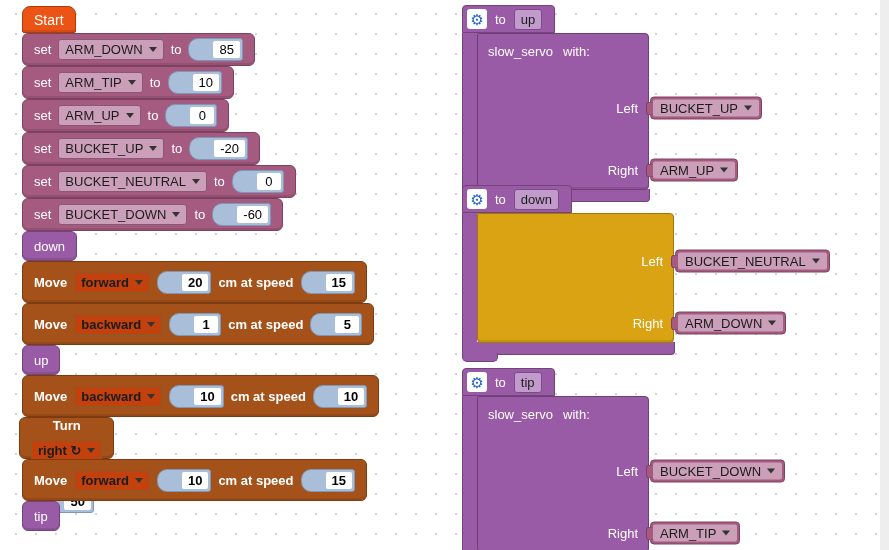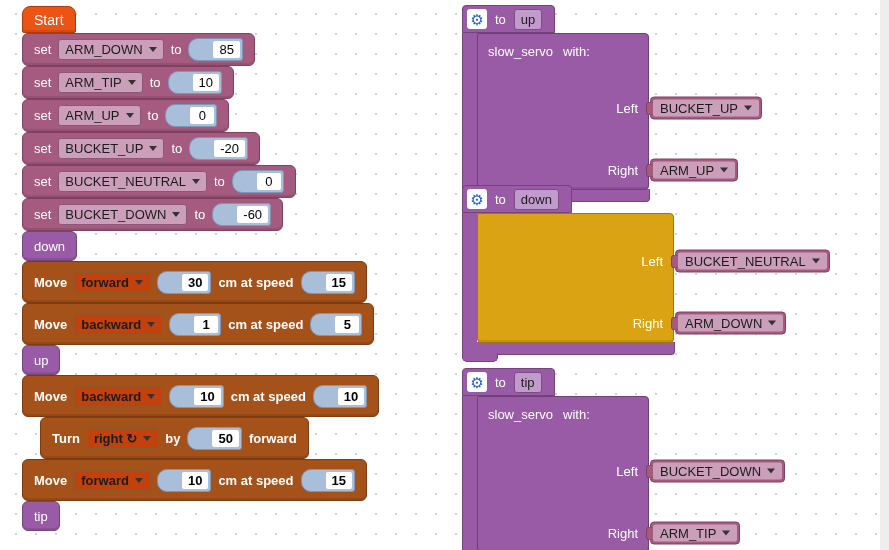--- a/index.html
+++ b/index.html
@@ -142,21 +142,21 @@
     <span>down</span>
   </div>
 
   <div class="block b-move" style="left:22px; top:261px; height:42px;">
     <span>Move</span>
     <span class="fld fld-move">
       <span>forward</span>
       <span class="arr"></span>
     </span>
     <span class="num">
-      <span class="numfield">30</span>
+      <span class="numfield">20</span>
     </span>
     <span>cm at speed</span>
     <span class="num">
       <span class="numfield">15</span>
     </span>
   </div>
 
   <div class="block b-move" style="left:22px; top:303px; height:42px;">
     <span>Move</span>
     <span class="fld fld-move">
@@ -184,21 +184,21 @@
     </span>
     <span class="num">
       <span class="numfield">10</span>
     </span>
     <span>cm at speed</span>
     <span class="num">
       <span class="numfield">10</span>
     </span>
   </div>
 
-  <div class="block b-move" style="left:40px; top:417px; height:42px;">
+  <div class="block b-move" style="left:19px; top:417px; height:42px;flex-direction:column;">
     <span>Turn</span>
     <span class="fld fld-move">
       <span>right ↻</span>
       <span class="arr"></span>
     </span>
     <span>by</span>
     <span class="num">
       <span class="numfield">50</span>
     </span>
     <span>forward</span>

